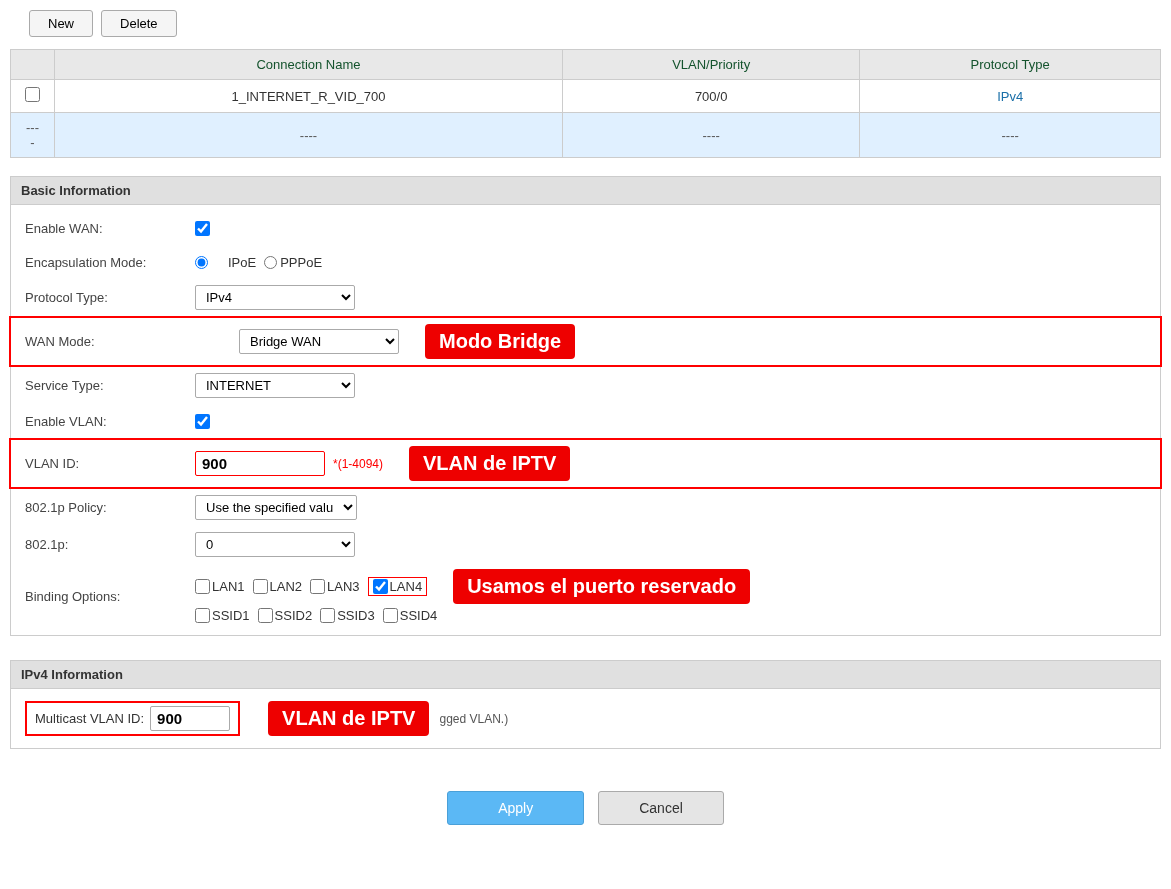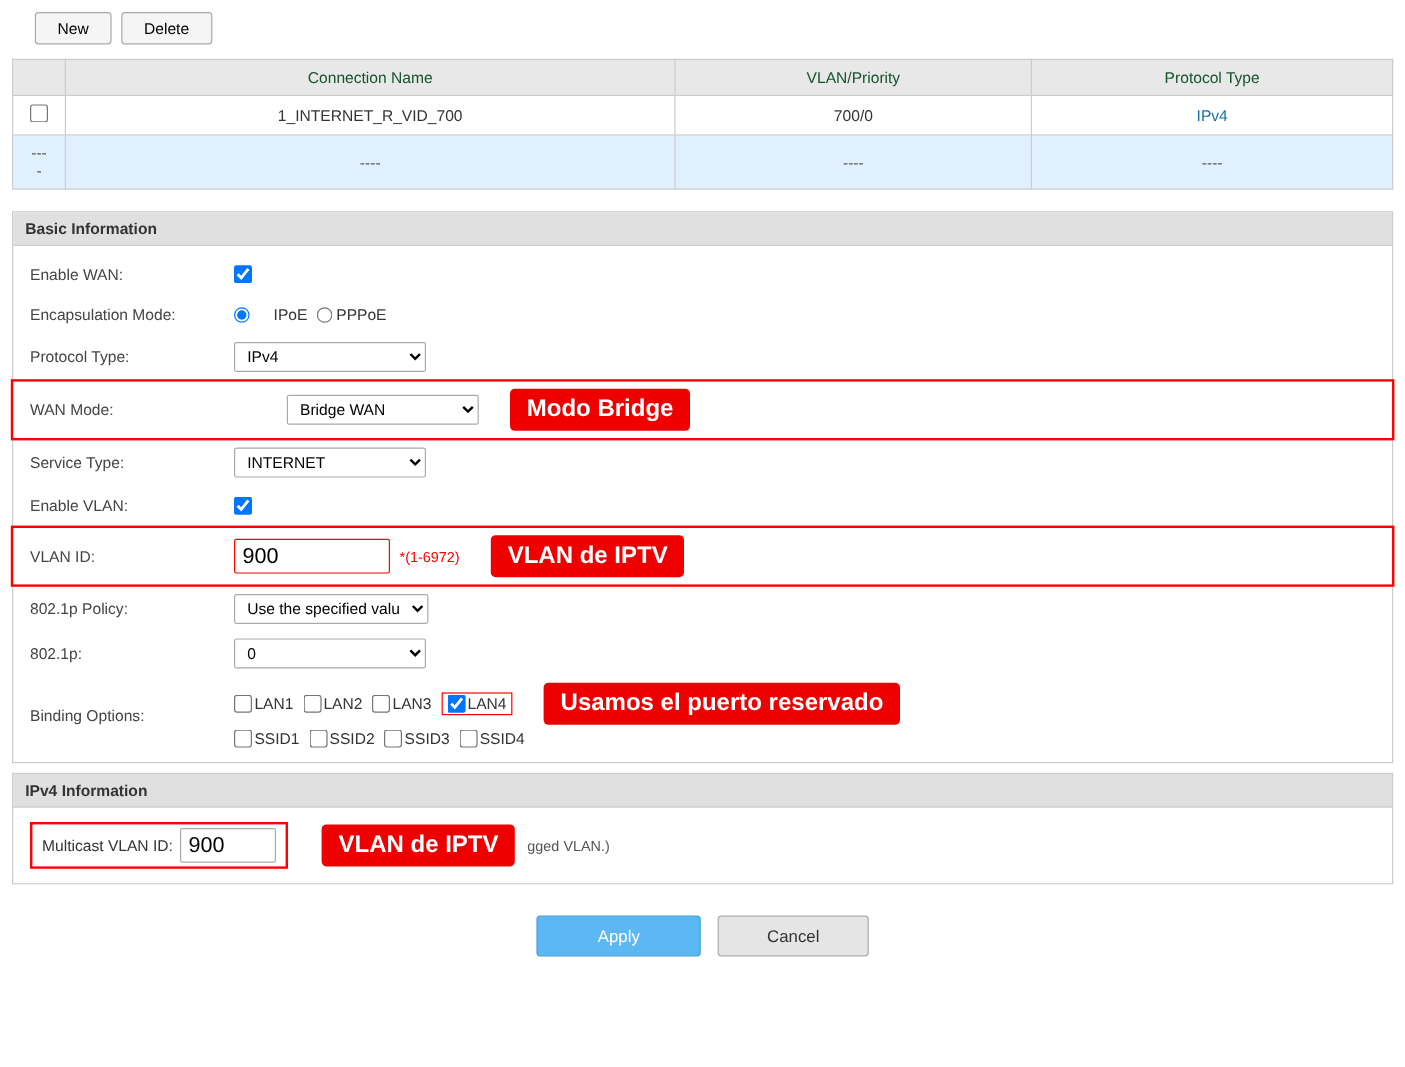--- a/index.html
+++ b/index.html
@@ -51,21 +51,21 @@
       width: 40px;
     }
     .conn-table tr.dashed td {
       background: #e0f0ff;
       color: #555;
     }
 
     
     .section {
       border: 1px solid #ccc;
-      margin-bottom: 8px;
+      margin-bottom: 24px;
     }
     .section-header {
       background: #e0e0e0;
       padding: 6px 10px;
       font-weight: bold;
       color: #333;
       border-bottom: 1px solid #ccc;
     }
     .form-body {
       padding: 6px 0;
@@ -94,22 +94,23 @@
       border: 1px solid #aaa;
       border-radius: 2px;
       font-size: 13px;
       background: #fff;
       min-width: 160px;
     }
     input[type="text"] {
       padding: 3px 6px;
       border: 1px solid #aaa;
       border-radius: 2px;
-      font-size: 18px;
+      font-size: 15px;
       width: 130px;
+      font-weight: bold;
     }
     input[type="checkbox"] {
       width: 15px;
       height: 15px;
       cursor: pointer;
     }
     input[type="radio"] {
       cursor: pointer;
     }
     .vlan-range {
@@ -257,21 +258,21 @@
       <div class="form-label">Enable VLAN:</div>
       <div class="form-control">
         <input type="checkbox" checked="" style="">
       </div>
     </div>
 
     <div class="form-row" style="border: 2px solid red; margin: 0 -2px;">
       <div class="form-label">VLAN ID:</div>
       <div class="form-control">
         <input type="text" value="900" style="border: 1px solid red;">
-        <span class="vlan-range">*(1-6972)</span>
+        <span class="vlan-range">*(1-4094)</span>
         <span class="badge">VLAN de IPTV</span>
       </div>
     </div>
 
     <div class="form-row">
       <div class="form-label">802.1p Policy:</div>
       <div class="form-control">
         <select>
           <option>Use the specified valu</option>
           <option>Other</option>

